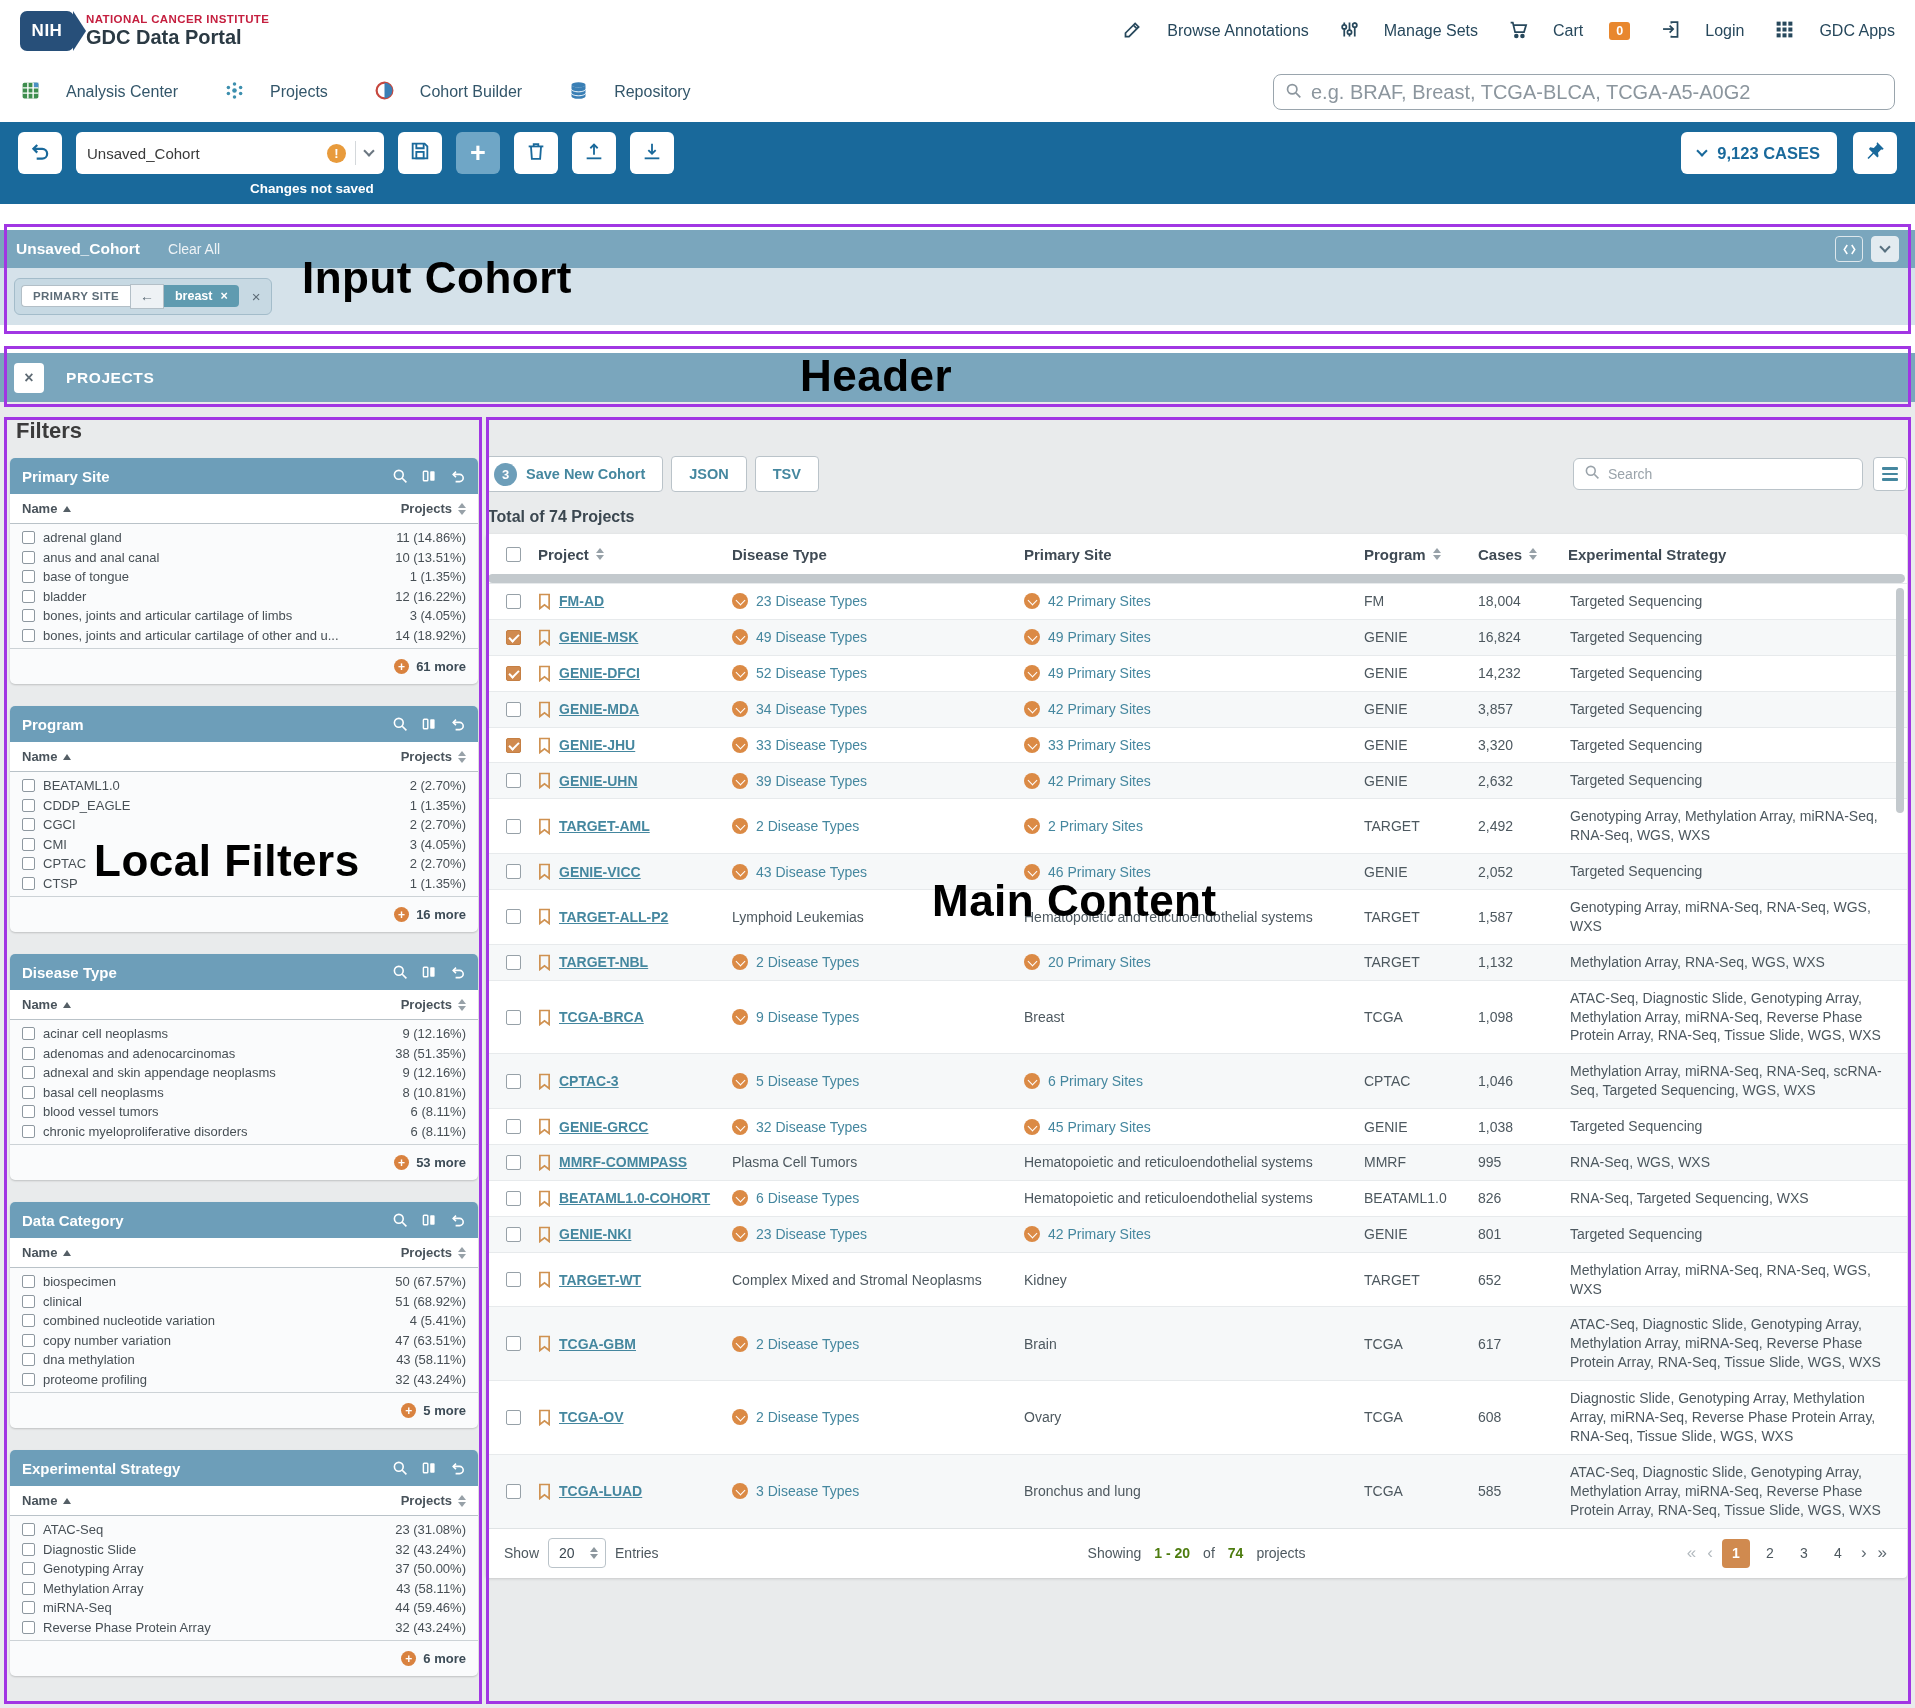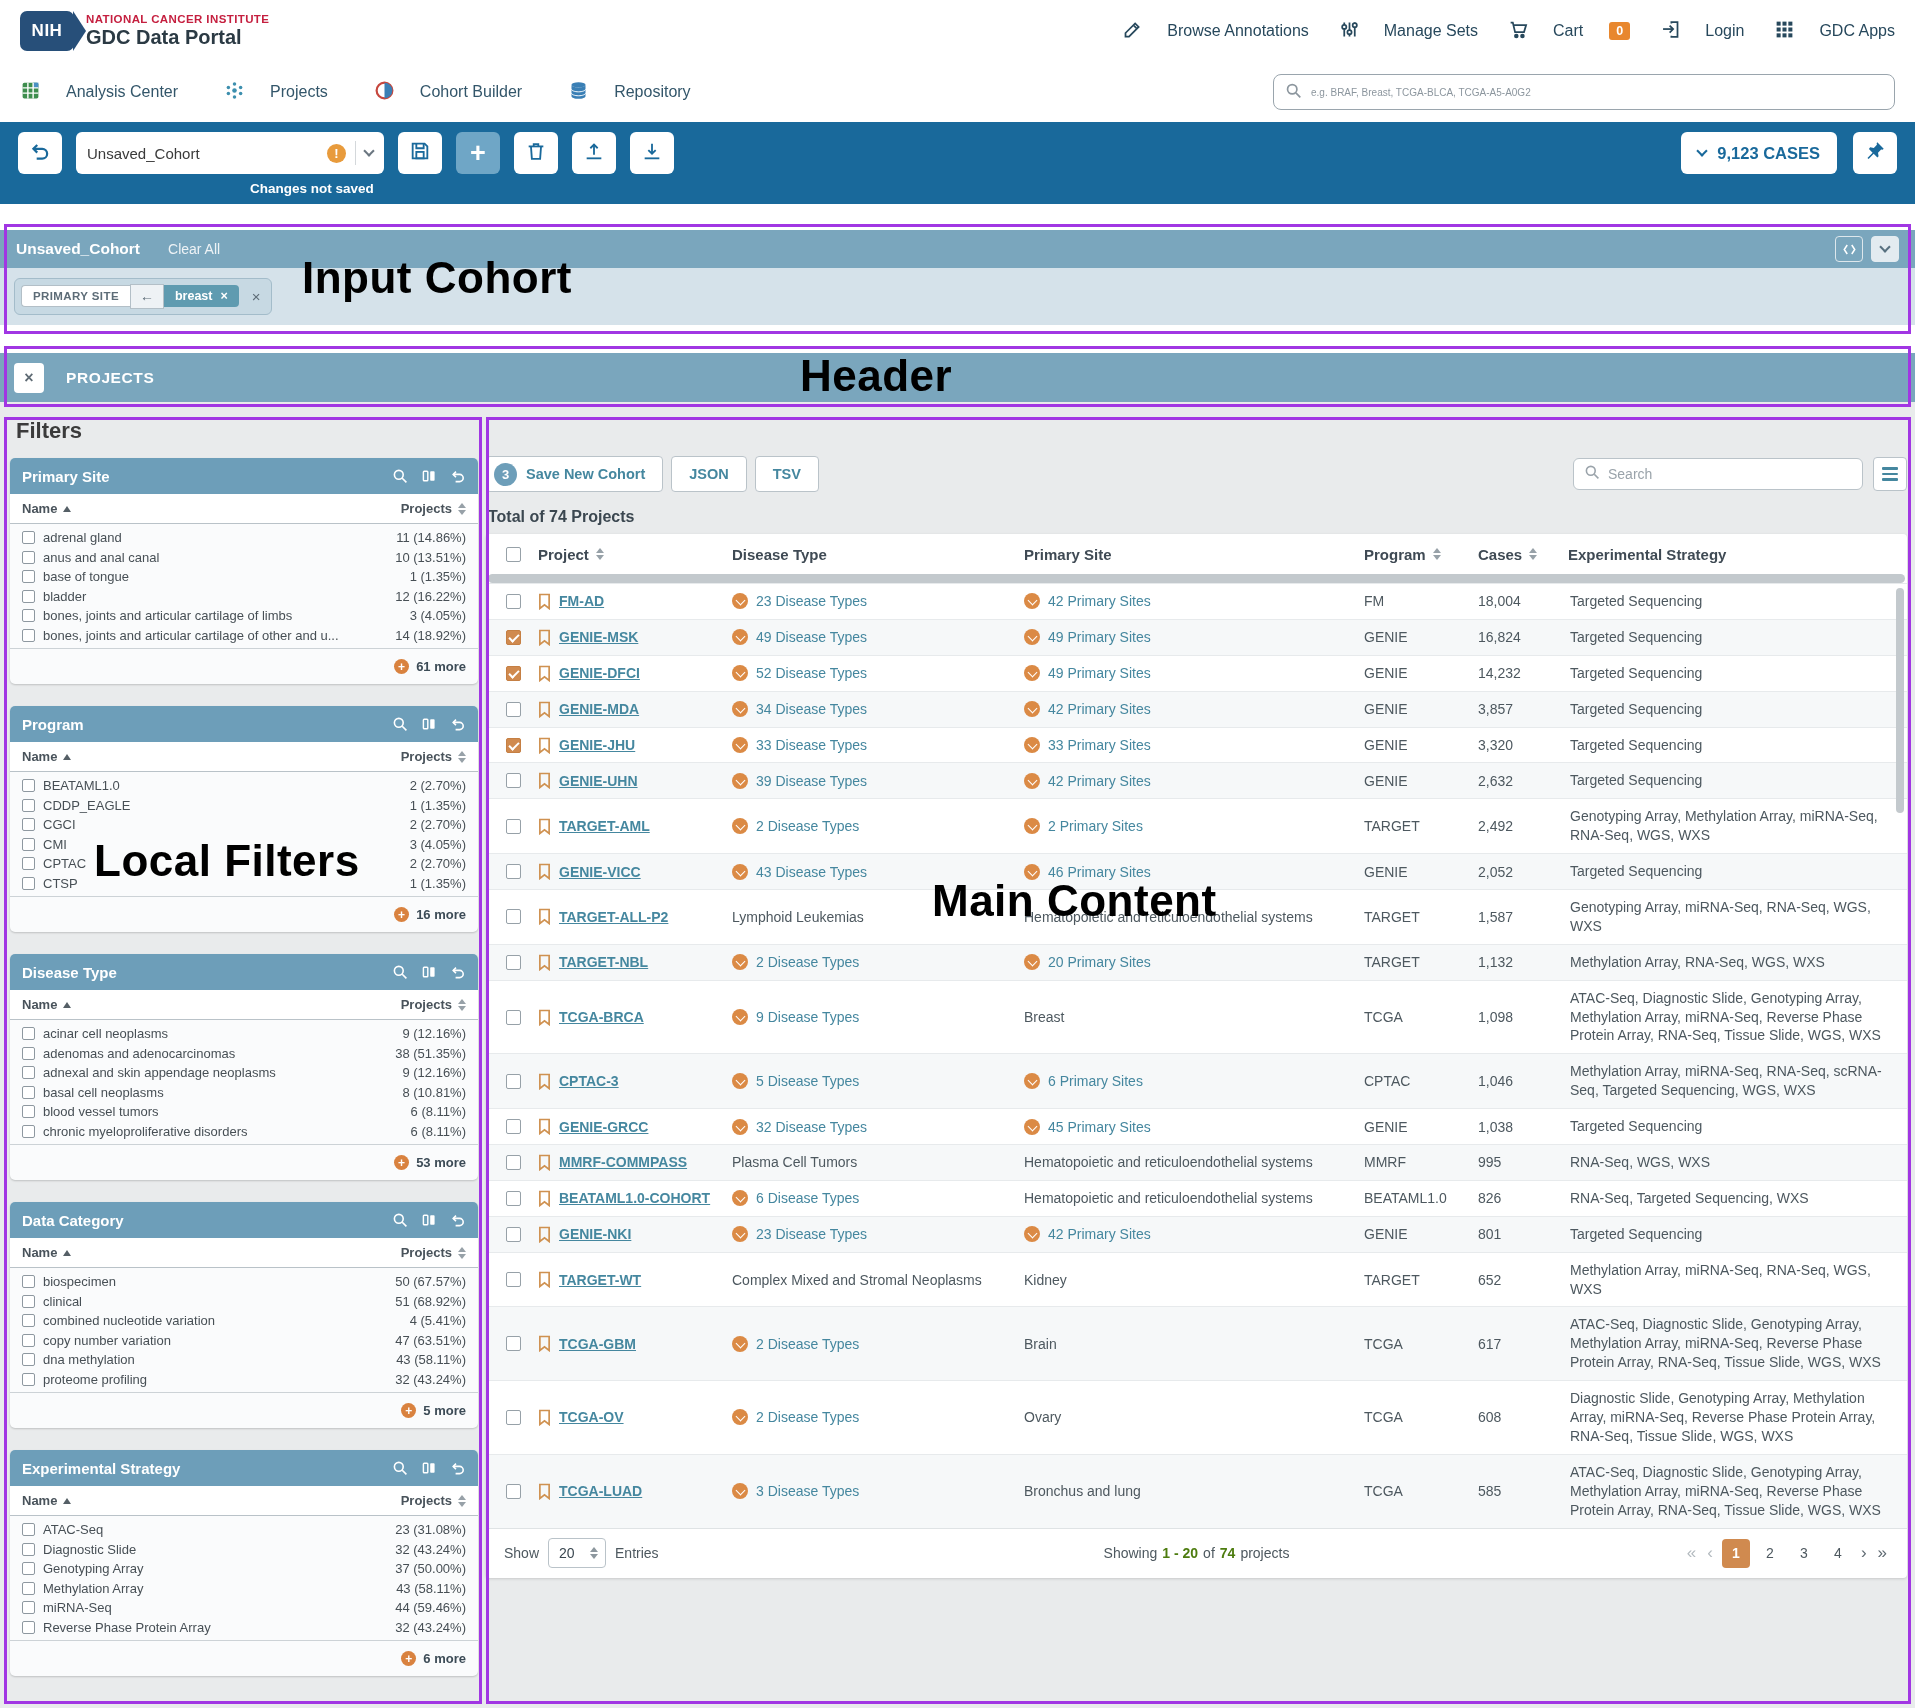--- a/index.html
+++ b/index.html
@@ -20,21 +20,21 @@
 .top-link svg{width:21px;height:21px;flex-shrink:0}
 .cart-badge{background:#e8872e;color:#fff;font-size:12.5px;font-weight:bold;padding:2px 7px;border-radius:3px;margin-left:2px}
 
 
 .navrow{height:60px;display:flex;align-items:center;padding:0 20px}
 .nav-items{display:flex;align-items:center;gap:46px}
 .nav-item{display:flex;align-items:center;gap:25px;color:#33566a;font-size:16px;cursor:pointer}
 .nav-item svg{width:21px;height:21px}
 .nav-search{margin-left:auto;width:622px;height:36px;border:1.5px solid #9aa5ad;border-radius:8px;display:flex;align-items:center;padding:0 11px;gap:9px;color:#8c969e;background:#fff}
 .nav-search svg{width:17px;height:17px}
-.nav-search input{border:0;outline:0;flex:1;font-size:10px;color:#3b82f6;font-family:inherit;background:transparent}
+.nav-search input{border:0;outline:0;flex:1;font-size:20px;color:#3b82f6;font-family:inherit;background:transparent}
 .nav-search input::placeholder{color:#8c969e}
 
 
 .cohort-bar{height:82px;background:#19699b;position:relative;display:flex;align-items:flex-start;padding:10px 18px 0;gap:14px}
 .cb-btn{width:44px;height:42px;background:#fff;border-radius:6px;display:flex;align-items:center;justify-content:center;cursor:pointer;flex-shrink:0}
 .cb-btn svg{width:22px;height:22px}
 .cb-btn.lite{background:#6fa6c6;color:#fff;font-size:27px;font-weight:bold;line-height:1}
 .cohort-select{width:308px;height:42px;background:#fff;border-radius:6px;display:flex;align-items:center;padding:0 11px;gap:9px;cursor:pointer}
 .cohort-name{flex:1;font-size:15px;color:#3a3a3a;white-space:nowrap;overflow:hidden}
 .warn-dot{width:19px;height:19px;border-radius:50%;background:#e89b3c;color:#fff;font-weight:bold;font-size:13px;display:flex;align-items:center;justify-content:center;flex-shrink:0}
@@ -132,21 +132,21 @@
 .circ::after{content:"";position:absolute;left:4.6px;top:4px;width:6px;height:6px;border-right:1.8px solid #fff;border-bottom:1.8px solid #fff;transform:rotate(45deg)}
 .plain{color:#4d585f}
 .strategy{display:block;line-height:1.35;padding:0 10px}
 .tfoot{height:50px;border-top:1px solid #dfe3e5;display:flex;align-items:center;padding:0 18px;font-size:14px;color:#4d585f}
 .tf-left{display:flex;align-items:center;flex:1}
 .showbox{width:58px;height:30px;border:1px solid #bac3c9;border-radius:4px;display:flex;align-items:center;justify-content:space-between;padding:0 7px 0 10px;margin:0 9px;background:#fff;cursor:pointer;color:#3a4750}
 .chevstack{display:flex;flex-direction:column;gap:2px}
 .chevstack i{display:block;width:0;height:0;border-left:4px solid transparent;border-right:4px solid transparent}
 .chevstack .tu{border-bottom:5px solid #8d979e}
 .chevstack .td{border-top:5px solid #8d979e}
-.tf-center{flex:1;display:flex;justify-content:center;gap:5px;white-space:nowrap}
+.tf-center{flex:1;display:flex;justify-content:center;gap:13px;white-space:nowrap}
 .tf-center b{color:#4d7c0f}
 .tf-right{flex:1;display:flex;justify-content:flex-end;align-items:center;gap:7px}
 .pgnav{font-size:17px;color:#b3babf;cursor:pointer;padding:0 2px}
 .pgnav.on{color:#5f6a72}
 .pg-first::before{content:"\00AB"}
 .pg-prev::before{content:"\2039"}
 .pg-next::before{content:"\203A"}
 .pg-last::before{content:"\00BB"}
 .page{min-width:28px;height:29px;display:flex;align-items:center;justify-content:center;border-radius:4px;cursor:pointer;color:#4d585f;padding:0 4px}
 .page.active{background:#d08a4f;color:#fff;font-weight:bold}

